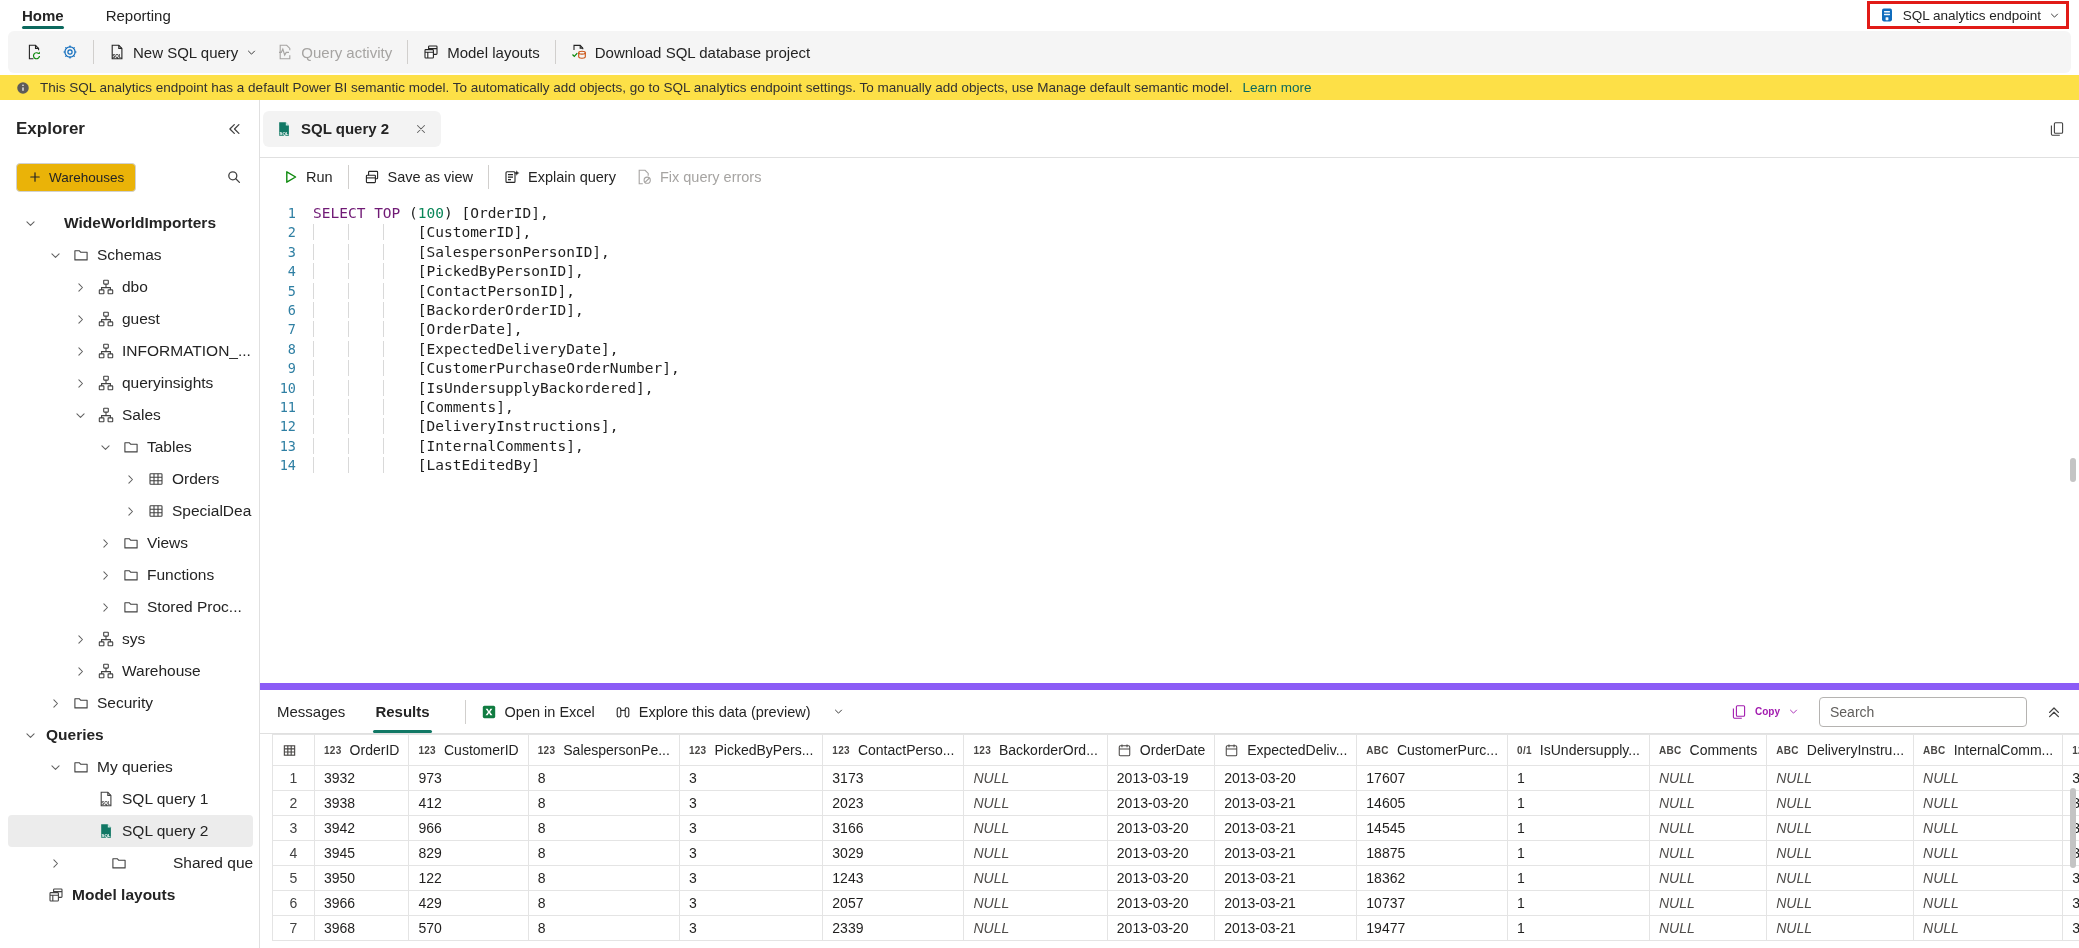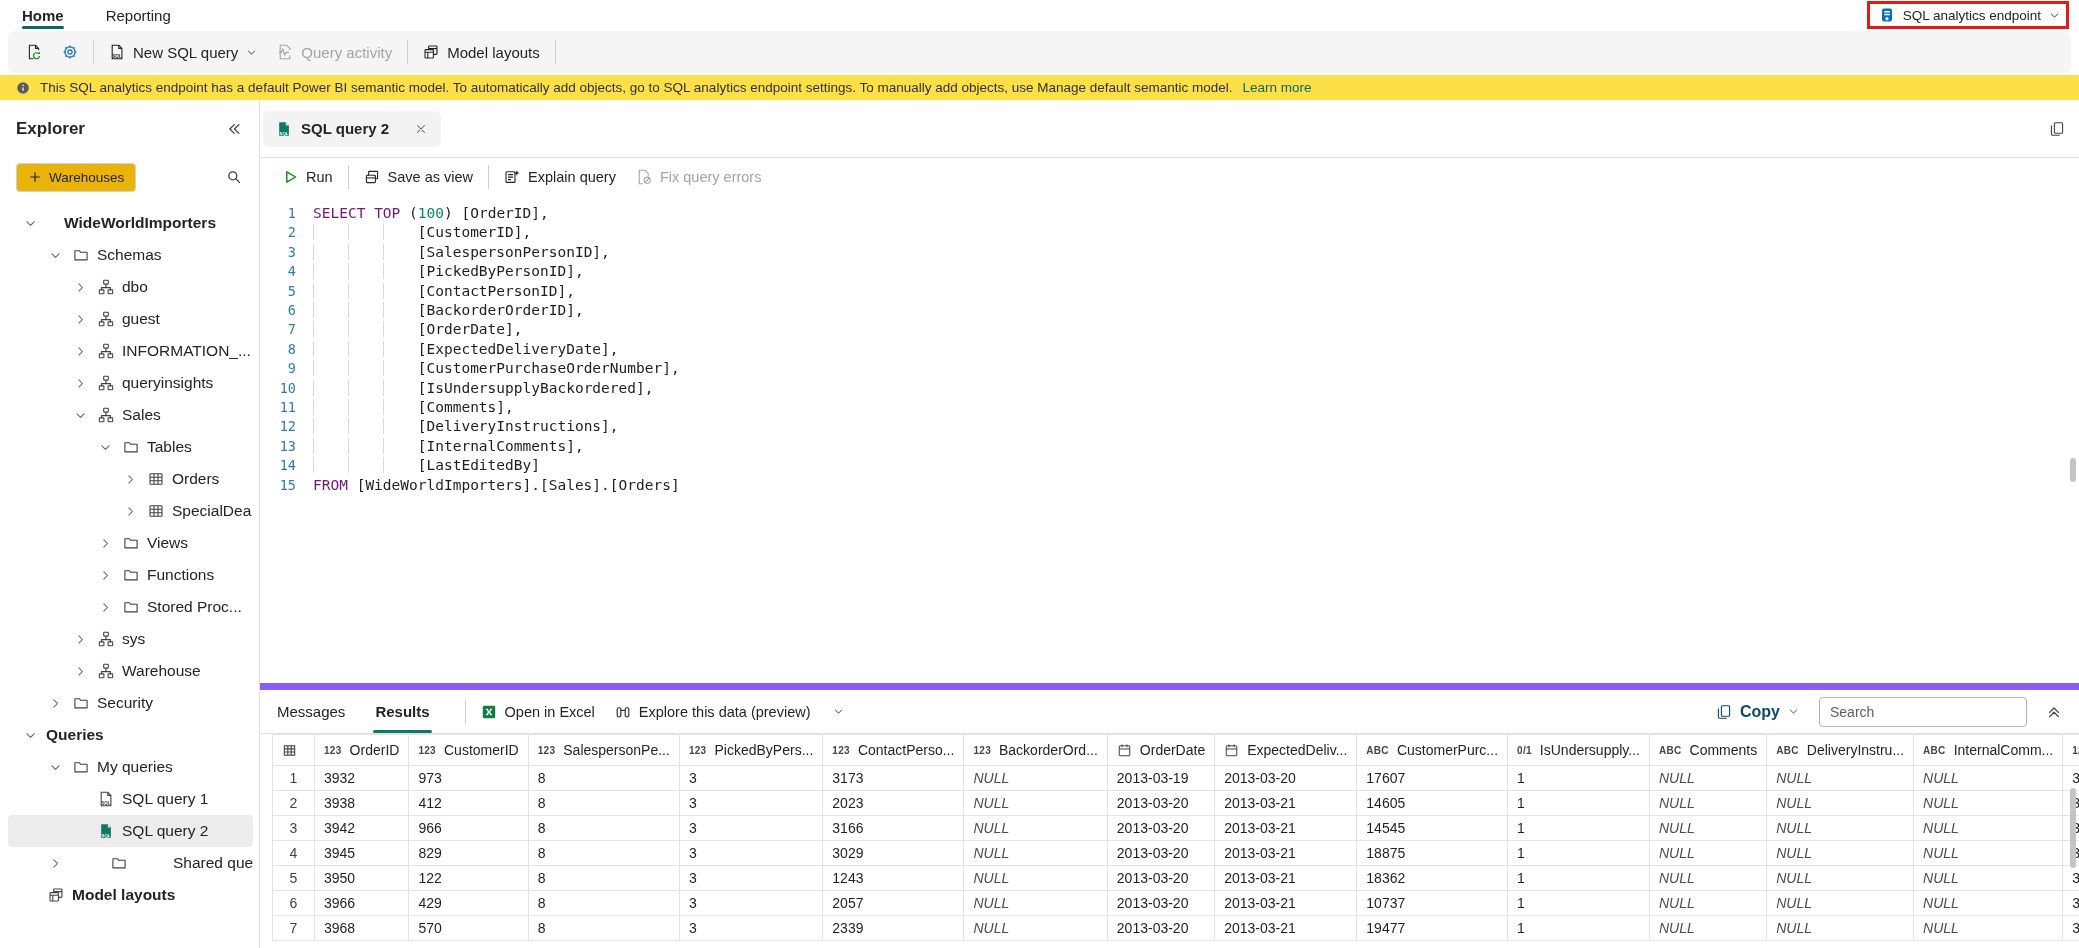--- a/index.html
+++ b/index.html
@@ -60,21 +60,21 @@
   .ct .ind{box-shadow:inset 1px 0 0 #d9d9d9;}
 
   
   .results{height:258px;border-top:7px solid #8b5cf6;display:flex;flex-direction:column;flex-shrink:0;}
   .rbar{height:43px;display:flex;align-items:center;padding:0 12px 0 17px;border-bottom:1px solid #e0e0e0;font-size:15px;flex-shrink:0;}
   .rtab{margin-right:30px;position:relative;height:43px;display:flex;align-items:center;color:#242424;cursor:pointer;}
   .rtab.active{font-weight:700;}
   .rtab.active::after{content:"";position:absolute;left:-2px;right:-2px;bottom:0;height:3px;border-radius:2px;background:#117865;}
   .rbar .tbtn{height:32px;font-size:14.5px;}
   .rright{margin-left:auto;display:flex;align-items:center;gap:14px;}
-  .copybtn{display:flex;align-items:center;gap:8px;border:none;background:transparent;font:inherit;font-size:16px;font-weight:600;color:#0c4a6e;cursor:pointer;}
+  .copybtn{display:flex;align-items:center;gap:8px;border:none;background:transparent;font:inherit;font-size:10px;font-weight:600;color:#a21caf;cursor:pointer;}
   .search{width:208px;height:30px;border:1px solid #b5b3b1;border-radius:4px;padding:0 10px;font-size:14px;font-family:inherit;color:#242424;box-sizing:border-box;background:#fff;}
   .search::placeholder{color:#605e5c;}
 
   .tablewrap{flex:1;overflow:hidden;padding-left:12px;}
   table.rgrid{border-collapse:collapse;table-layout:fixed;font-size:14px;}
   .rgrid th,.rgrid td{border:1px solid #e4e4e4;padding:0 9px;text-align:left;white-space:nowrap;overflow:hidden;box-sizing:border-box;}
   .rgrid th{height:31px;font-weight:400;color:#242424;background:#fff;}
   .rgrid td{height:25px;color:#201f1e;}
   .rgrid td.rn{text-align:center;color:#424242;padding:0 4px;}
   .rgrid td.null{font-style:italic;color:#4f4d4b;}
@@ -171,20 +171,32 @@
           <svg viewBox="0 0 16 16" fill="none" stroke="currentColor" stroke-width="1.1">
             <rect x="5.6" y="2" width="8.4" height="8.4" rx=".8"></rect>
             <path d="M5.6 4.6h8.4M8.4 4.6v5.8"></path>
             <rect x="2" y="5.6" width="8.4" height="8.4" rx=".8" fill="#fff"></rect>
             <path d="M2 8.2h8.4M4.8 8.2v5.8"></path>
           </svg>
         </span>
         <span>Model layouts</span>
       </button>
       <span class="vdiv"></span>
+      <button class="tbtn">
+        <span class="ic">
+          <svg viewBox="0 0 16 16" fill="none">
+            <path d="M3 6V1.4h6.2l2.6 2.7v1.2" stroke="currentColor" stroke-width="1.1"></path>
+            <path d="M9.2 1.4v2.7h2.6" stroke="currentColor" stroke-width="1.1"></path>
+            <ellipse cx="11" cy="8.7" rx="3.3" ry="1.4" stroke="#ca5010" stroke-width="1.1"></ellipse>
+            <path d="M7.7 8.7v4.1c0 .8 1.5 1.4 3.3 1.4s3.3-.6 3.3-1.4V8.7" stroke="#ca5010" stroke-width="1.1"></path>
+            <path d="M1.5 10.5l1.8 1.9 3-3.3" stroke="#0e8a0e" stroke-width="1.3"></path>
+          </svg>
+        </span>
+        <span>Download SQL database project</span>
+      </button>
     </div>
 
   <div class="banner">
     <span class="ic sm">
         <svg viewBox="0 0 16 16">
           <circle cx="8" cy="8" r="6.6" fill="#5d5b59"></circle>
           <rect x="7.3" y="7" width="1.4" height="4.4" rx=".7" fill="#fff"></rect>
           <circle cx="8" cy="4.9" r=".9" fill="#fff"></circle>
         </svg>
       </span>
@@ -639,24 +651,20 @@
             <span class="ln">12</span>
             <span class="ct"><span class="ind">    </span><span class="ind">    </span><span class="ind">    </span><span class="pl">[DeliveryInstructions],</span></span>
           </div>
           <div class="cl">
             <span class="ln">13</span>
             <span class="ct"><span class="ind">    </span><span class="ind">    </span><span class="ind">    </span><span class="pl">[InternalComments],</span></span>
           </div>
           <div class="cl">
             <span class="ln">14</span>
             <span class="ct"><span class="ind">    </span><span class="ind">    </span><span class="ind">    </span><span class="pl">[LastEditedBy]</span></span>
-          </div>
-          <div class="cl">
-            <span class="ln">15</span>
-            <span class="ct"><span class="kw">FROM</span><span class="pl"> [WideWorldImporters].[Sales].[Orders]</span></span>
           </div>
         </div>
 
       <div class="results">
         <div class="rbar">
           <div class="rtab">
             <span>Messages</span>
           </div>
           <div class="rtab active">
             <span>Results</span>

